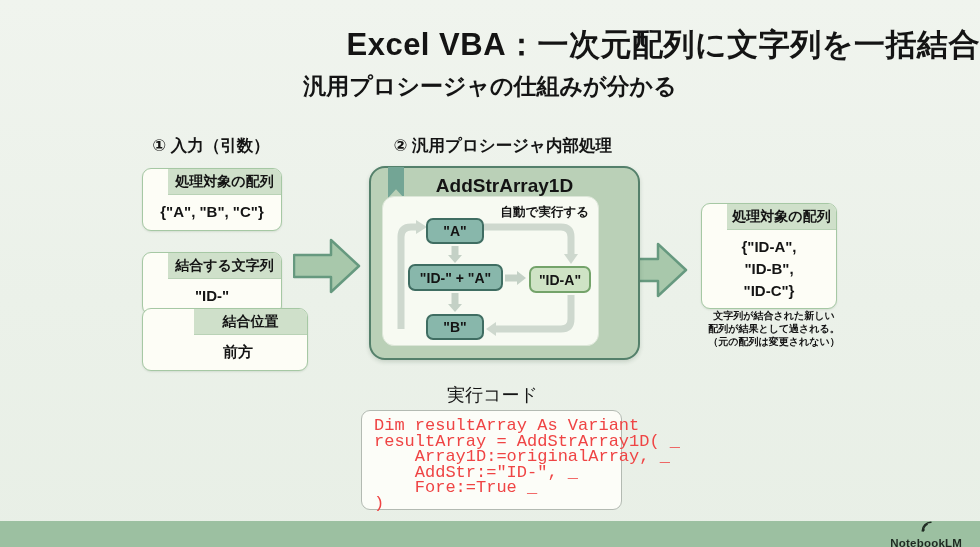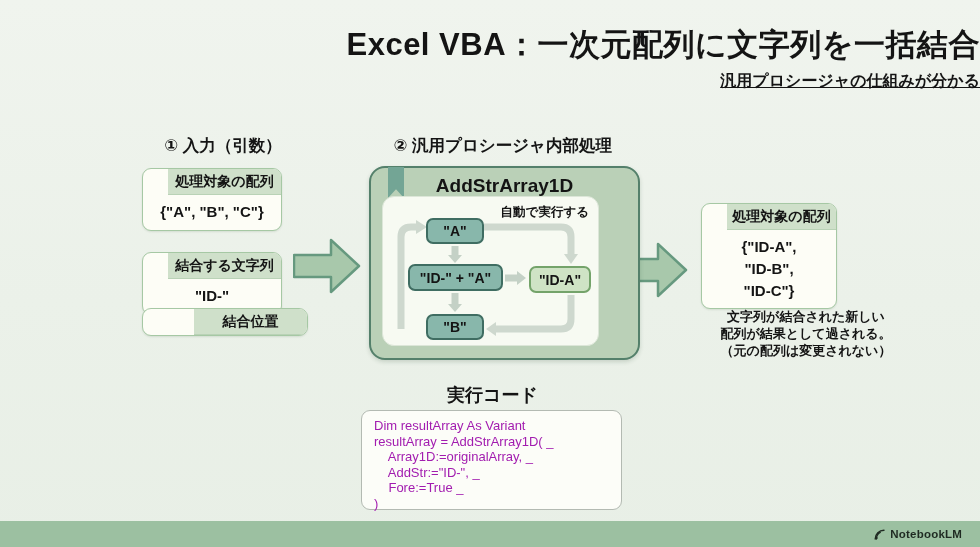--- a/index.html
+++ b/index.html
@@ -4,24 +4,24 @@
 <style>
   html,body{margin:0;padding:0;background:#dfe6de;}
   .slide{
     position:relative;width:980px;height:547px;overflow:hidden;
     background:linear-gradient(180deg,#f0f4ee 0%,#ebf1e9 55%,#e8efe6 100%);
     font-family:"Liberation Sans","DejaVu Sans",sans-serif;color:#141414;
   }
   
   .page-title{position:absolute;top:24px;left:0;width:980px;text-align:right;
     font-size:31px;font-weight:800;letter-spacing:.5px;}
-  .page-subtitle{position:absolute;top:71px;left:0;width:980px;text-align:right;
-    font-size:16px;font-weight:700;text-decoration:underline;}
+  .page-subtitle{position:absolute;top:71px;left:0;width:980px;text-align:center;
+    font-size:23px;font-weight:700;}
   .col-header{position:absolute;top:135px;text-align:center;font-size:16.5px;font-weight:700;}
-  .col-header.input{left:128px;width:190px;}
+  .col-header.input{left:116px;width:190px;}
   .col-header.process{left:356px;width:256px;text-align:right;}
   .col-header.output{left:678px;width:190px;}
   
   .card{position:absolute;left:142px;width:138px;border:1.5px solid #a6c8a4;border-radius:9px;
     background:#fdfdf6;overflow:hidden;box-shadow:0 1px 2px rgba(40,70,45,.12);}
   .card .card-title{background:#cfe0ca;font-size:14px;font-weight:700;text-align:center;
     padding:4px 2px 3px;border-bottom:1px solid #b9d2b6;margin-left:25px;}
   .card .card-value{font-size:15px;font-weight:700;text-align:center;padding:6px 2px 7px;
     white-space:pre-line;line-height:1.45;}
   .card.c1{top:168px;}
@@ -46,33 +46,33 @@
   .node{position:absolute;display:flex;align-items:center;justify-content:center;
     background:#88b7ab;border:2px solid #3f6d62;border-radius:7px;
     font-size:14px;font-weight:700;box-sizing:border-box;}
   .node.current{left:43px;top:21px;width:58px;height:26px;}
   .node.operation{left:25px;top:67px;width:95px;height:27px;}
   .node.result{left:146px;top:69px;width:62px;height:27px;
     background:#cfe3c5;border-color:#74a36a;}
   .node.next{left:43px;top:117px;width:58px;height:26px;}
   
   .card.out{left:701px;top:203px;width:134px;}
-  .out-note{position:absolute;left:708px;top:309px;width:196px;text-align:center;
-    font-size:13px;font-weight:700;line-height:1.3;white-space:pre-line;}
+  .out-note{position:absolute;left:676px;top:309px;width:196px;text-align:center;
+    font-size:10px;font-weight:700;line-height:1.3;white-space:pre-line;}
   
   .code-title{position:absolute;left:390px;top:383px;width:205px;text-align:center;
-    font-size:18px;font-weight:700;}
+    font-size:18px;font-weight:400;}
   .code-box{position:absolute;left:361px;top:410px;width:261px;height:100px;box-sizing:border-box;
     background:#fcfdf8;border:1.5px solid #b3bab2;border-radius:9px;padding:7px 12px;
-    font-family:Liberation Sans, sans-serif;
-    font-size:13px;line-height:15.5px;white-space:pre;color:#a21caf;}
+    font-family:Liberation Mono, monospace;
+    font-size:17px;line-height:15.5px;white-space:pre;color:#ef4444;}
   
   .footer{position:absolute;left:0;bottom:0;width:980px;height:26px;background:#9cc0a1;
     display:flex;align-items:center;justify-content:flex-end;}
-  .brand{display:flex;align-items:center;gap:4px;margin-right:18px;}
+  .brand{display:flex;align-items:center;gap:4px;margin-right:18px;flex-direction:column;}
   .brand-text{font-size:11.5px;font-weight:700;color:#1f2a22;letter-spacing:.2px;}
 </style>
 </head>
 <body>
 
 <div class="slide">
 
   <div class="page-title">Excel VBA：一次元配列に文字列を一括結合</div>
   <div class="page-subtitle">汎用プロシージャの仕組みが分かる</div>
 
@@ -82,20 +82,21 @@
   <div class="card c1">
     <div class="card-title">処理対象の配列</div>
     <div class="card-value">{"A", "B", "C"}</div>
   </div>
   <div class="card c2">
     <div class="card-title">結合する文字列</div>
     <div class="card-value">"ID-"</div>
   </div>
   <div class="card c3">
     <div class="card-title">結合位置</div>
+    <div class="card-value">前方</div>
   </div>
 
   <svg class="big-arrow a1" viewBox="0 0 68 58">
     <polygon points="1,18 38,18 38,3 66,29 38,55 38,40 1,40" fill="#a8c8ab" stroke="#66997f" stroke-width="2.5" stroke-linejoin="round"></polygon>
   </svg>
   <svg class="big-arrow a2" viewBox="0 0 68 58">
     <polygon points="1,18 38,18 38,3 66,29 38,55 38,40 1,40" fill="#a8c8ab" stroke="#66997f" stroke-width="2.5" stroke-linejoin="round"></polygon>
   </svg>
 
   <div class="proc-box">

